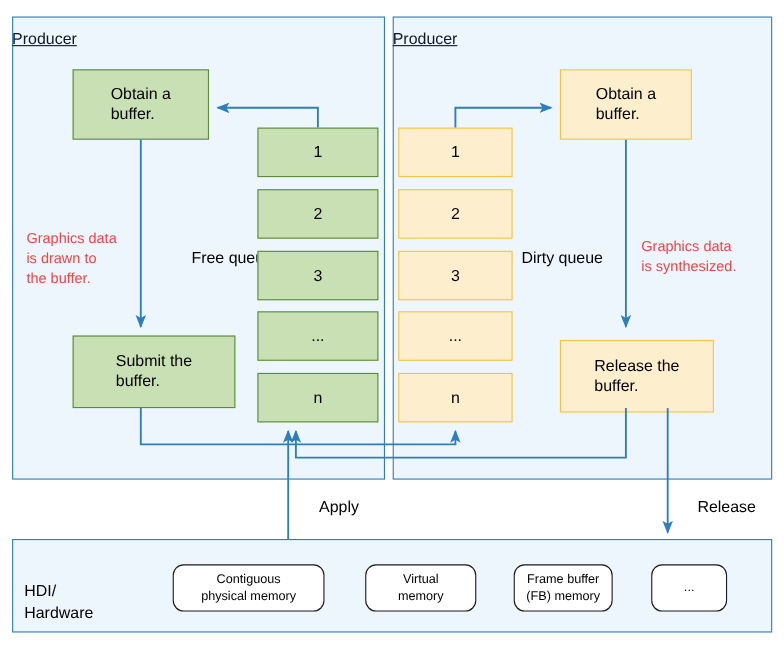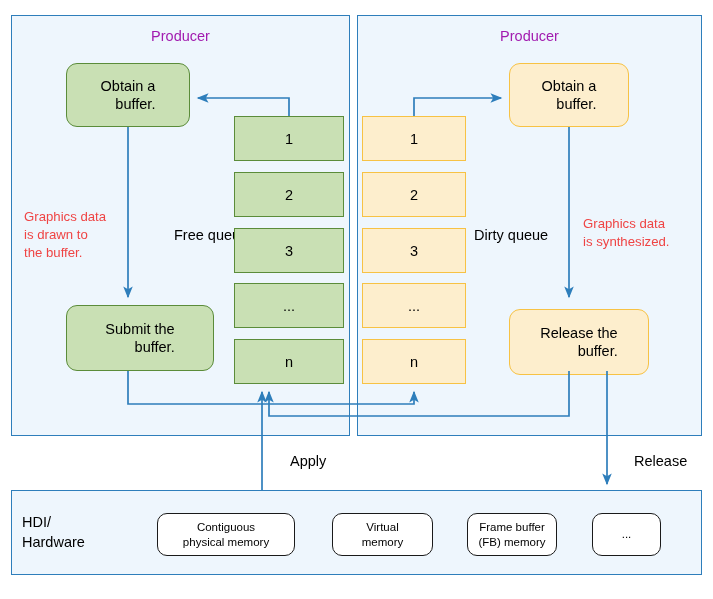--- a/index.html
+++ b/index.html
@@ -1,25 +1,25 @@
 <!DOCTYPE html>
 <html><head>
 <meta charset="utf-8">
 <style>
   html,body{margin:0;padding:0;background:#ffffff;}
   body{width:713px;height:599px;position:relative;
        font-family:"Liberation Sans","DejaVu Sans",sans-serif;color:#000;}
   #stage{position:absolute;inset:0;width:713px;height:599px;overflow:hidden;}
 
   .panel{position:absolute;background:#eef6fd;border:1.6px solid #2e7ebb;box-sizing:border-box;}
-  .panel-title{position:absolute;font-size:14.5px;color:#a21caf;text-align:center;white-space:nowrap;}
+  .panel-title{position:absolute;font-size:14.5px;color:#0f172a;text-align:left;white-space:nowrap;text-decoration:underline;}
 
   .pbox{position:absolute;box-sizing:border-box;display:flex;align-items:center;
-        justify-content:center;text-align:right;font-size:14.5px;line-height:1.25;
-        border-width:1.4px;border-style:solid;border-radius:11px;}
+        justify-content:center;text-align:left;font-size:14.5px;line-height:1.25;
+        border-width:1.4px;border-style:solid;}
   .green{background:#c9e0b4;border-color:#5b8c3a;}
   .yellow{background:#fdeecd;border-color:#f7c244;}
 
   .qbox{position:absolute;box-sizing:border-box;display:flex;align-items:center;
         justify-content:center;font-size:14.5px;border-width:1.3px;border-style:solid;}
 
   .qlabel{position:absolute;font-size:14.5px;text-align:center;line-height:1.3;white-space:nowrap;}
   .note{position:absolute;font-size:13.2px;line-height:1.35;color:#ef4444;white-space:pre-line;}
   .edge-label{position:absolute;font-size:14.5px;white-space:nowrap;margin-left:18px;}
 
@@ -76,21 +76,21 @@
   <div class="pbox yellow" style="left:509px;top:309px;width:140px;height:66px;white-space:pre-line;">Release the
 buffer.</div>
 
   <div class="note" style="left:583px;top:215px;width:122px;">Graphics data
 is synthesized.</div>
 
   <div class="edge-label" style="left:272px;top:453px;">Apply</div>
   <div class="edge-label" style="left:616px;top:453px;">Release</div>
 
   <div class="hdi" style="left:11px;top:490px;width:691px;height:85px;"></div>
-  <div class="hdi-title" style="left:22px;top:513px;width:110px;">HDI/
+  <div class="hdi-title" style="left:22px;top:529px;width:110px;">HDI/
 Hardware</div>
 
   <div class="memchip" style="left:332px;top:513px;width:101px;height:43px;">Virtual
 memory</div>
   <div class="memchip" style="left:157px;top:513px;width:138px;height:43px;">Contiguous
 physical memory</div>
   <div class="memchip" style="left:467px;top:513px;width:90px;height:43px;">Frame buffer
 (FB) memory</div>
   <div class="memchip" style="left:592px;top:513px;width:69px;height:43px;">...</div>
 

